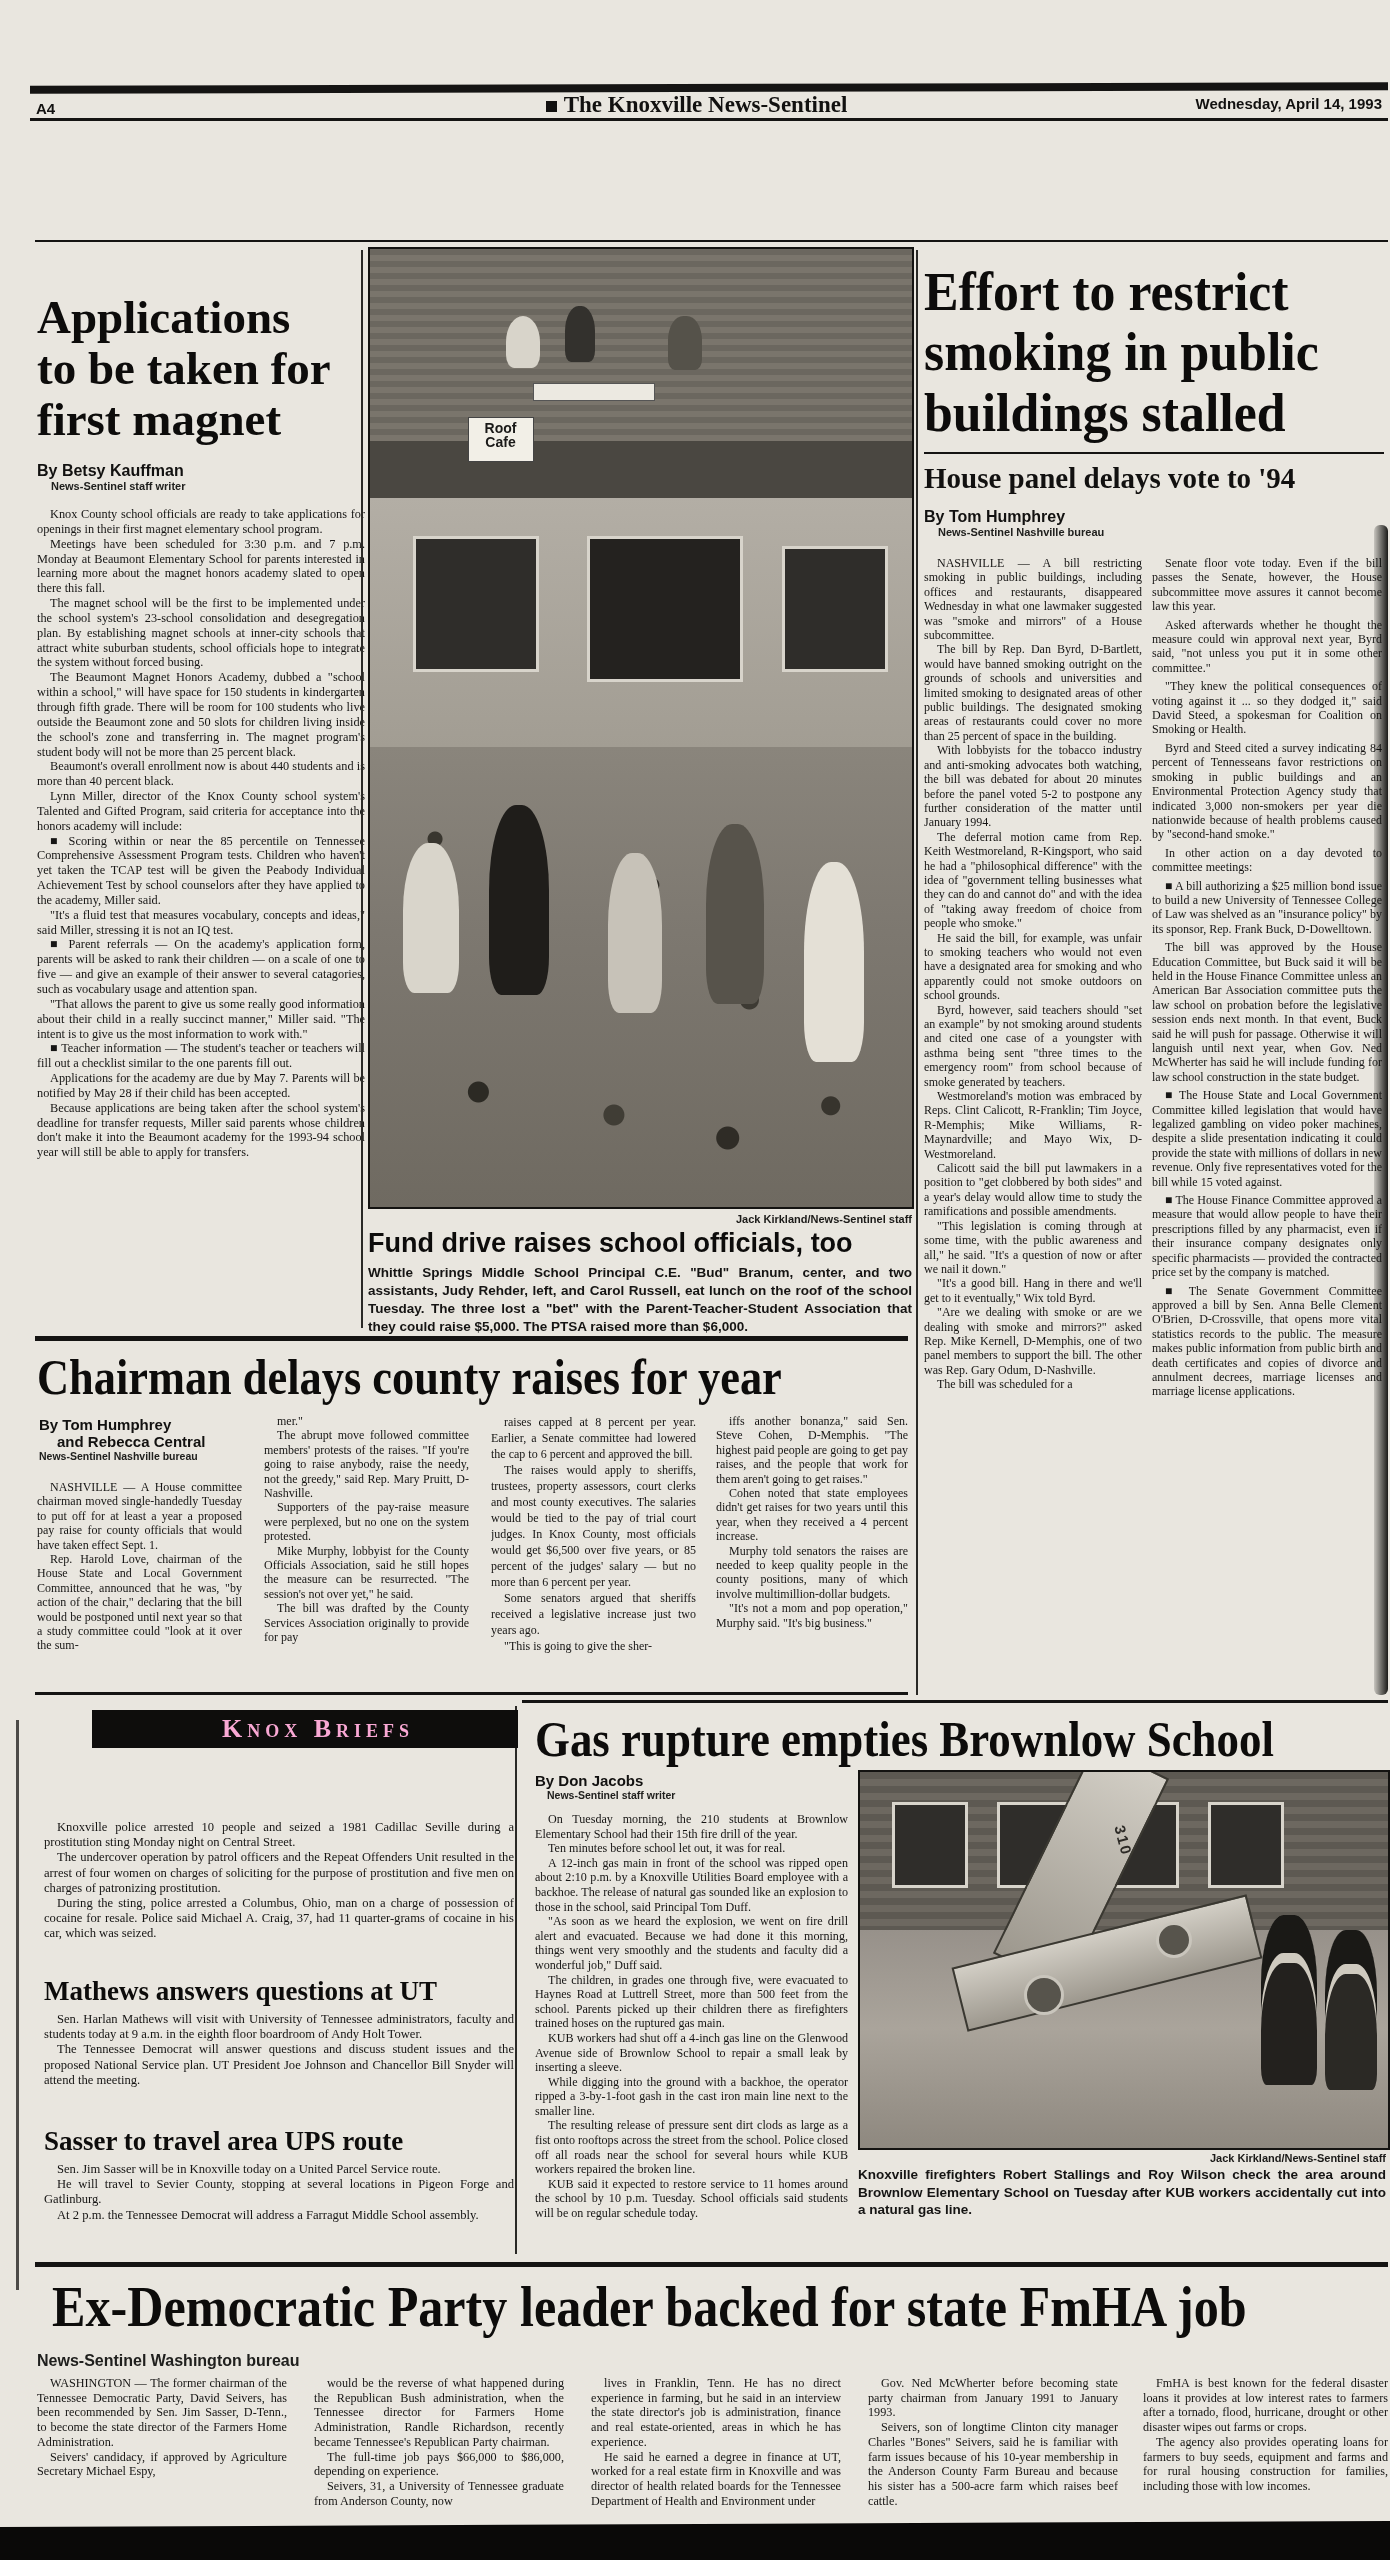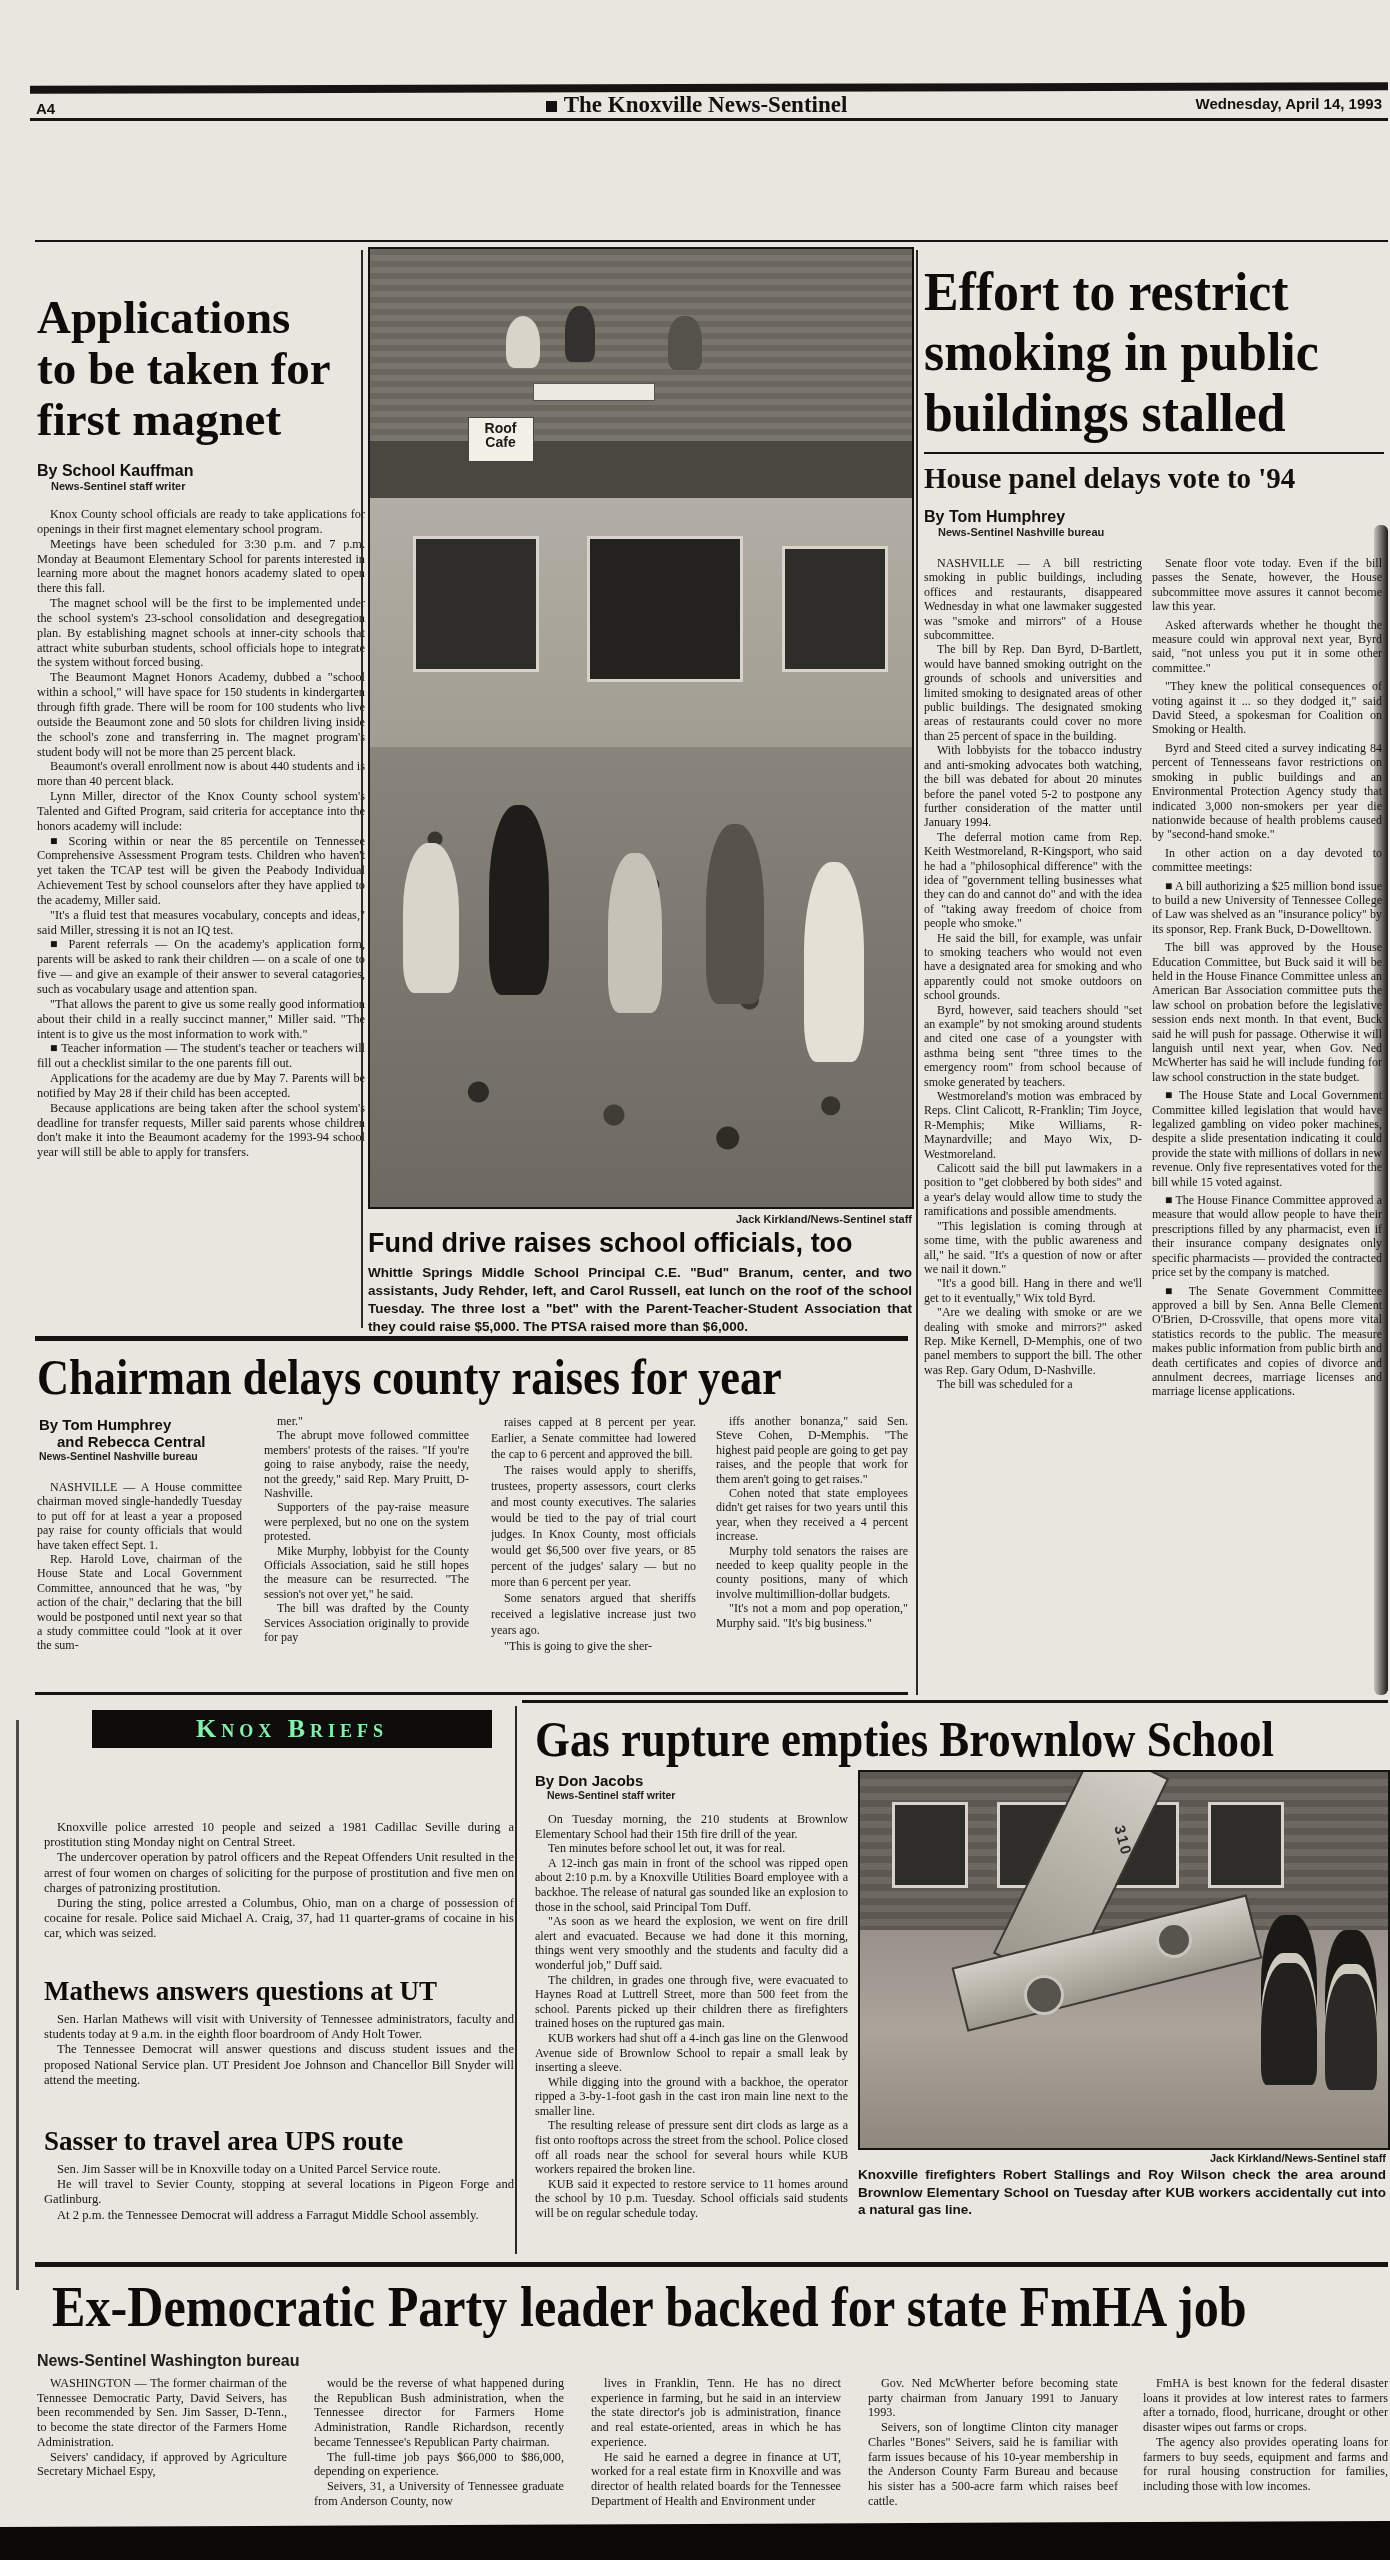--- a/index.html
+++ b/index.html
@@ -16,23 +16,23 @@
   .copy{color:#161514;}
   .byline{font-family:"Liberation Sans","DejaVu Sans",sans-serif;font-weight:bold;color:#121110;}
   .byorg{font-family:"Liberation Sans","DejaVu Sans",sans-serif;font-weight:bold;color:#20201e;}
   .caption{font-family:"Liberation Sans","DejaVu Sans",sans-serif;font-weight:bold;text-align:justify;color:#151413;}
   .credit{font-family:"Liberation Sans","DejaVu Sans",sans-serif;font-weight:bold;text-align:right;color:#1b1a18;}
   .photo{border:2px solid #141311;overflow:hidden;background:#8f8a81;}
   
   #masthead-row{font-family:"Liberation Serif","DejaVu Serif",serif;}
   #section-title{font-variant:small-caps;font-weight:bold;letter-spacing:4px;text-align:center;line-height:1;color:#0b0a09;}
   
-  #briefs-bar{background:#0e0d0c;color:#86efac;text-align:center;
+  #briefs-bar{background:#0e0d0c;color:#f9a8d4;text-align:center;
       font-variant:small-caps;letter-spacing:5px;font-weight:bold;
-      font-family:"Liberation Serif","DejaVu Serif",serif;}
+      font-family:"Liberation Serif","DejaVu Serif",serif;padding-left:26px;}
   .colbox{overflow:hidden;}
   .spaced p{margin-bottom:4px;}
   
   .win{position:absolute;background:#2f2d2a;border:3px solid #d8d4cb;}
   .fig{position:absolute;background:#33312d;border-radius:45% 45% 20% 20%;}
   .sign{position:absolute;background:#f2efe7;color:#1a1918;border:1px solid #444;
         font-family:"Liberation Sans","DejaVu Sans",sans-serif;font-weight:bold;
         text-align:center;line-height:1.05;}
   .crowd{position:absolute;left:0;right:0;bottom:0;
     background:
@@ -63,21 +63,21 @@
   <div class="abs rule" style="left:30px;top:118px;width:1358px;height:3px;"></div>
 
   <div class="abs rule" style="left:35px;top:240px;width:1353px;height:2px;"></div>
 
   <div class="abs hl" style="left:37px;top:292px;width:332px;font-size:47px;line-height:1.08;">
       <p>Applications</p>
       <p>to be taken for</p>
       <p>first magnet</p>
     </div>
   <div class="abs" style="left:37px;top:462px;">
-    <div class="byline" style="font-size:16px;">By School Kauffman</div>
+    <div class="byline" style="font-size:16px;">By Betsy Kauffman</div>
     <div class="byorg" style="font-size:11px;margin-left:14px;">News-Sentinel staff writer</div>
   </div>
   <div class="abs copy colbox" style="left:37px;top:507px;width:328px;height:822px;font-size:12.3px;line-height:14.85px;">
       <p>Knox County school officials are ready to take applications for openings in their first magnet elementary school program.</p>
       <p>Meetings have been scheduled for 3:30 p.m. and 7 p.m. Monday at Beaumont Elementary School for parents interested in learning more about the magnet honors academy slated to open there this fall.</p>
       <p>The magnet school will be the first to be implemented under the school system's 23-school consolidation and desegregation plan. By establishing magnet schools at inner-city schools that attract white suburban students, school officials hope to integrate the system without forced busing.</p>
       <p>The Beaumont Magnet Honors Academy, dubbed a "school within a school," will have space for 150 students in kindergarten through fifth grade. There will be room for 100 students who live outside the Beaumont zone and 50 slots for children living inside the school's zone and transferring in. The magnet program's student body will not be more than 25 percent black.</p>
       <p>Beaumont's overall enrollment now is about 440 students and is more than 40 percent black.</p>
       <p>Lynn Miller, director of the Knox County school system's Talented and Gifted Program, said criteria for acceptance into the honors academy will include:</p>
       <p>■ Scoring within or near the 85 percentile on Tennessee Comprehensive Assessment Program tests. Children who haven't yet taken the TCAP test will be given the Peabody Individual Achievement Test by school counselors after they have applied to the academy, Miller said.</p>

